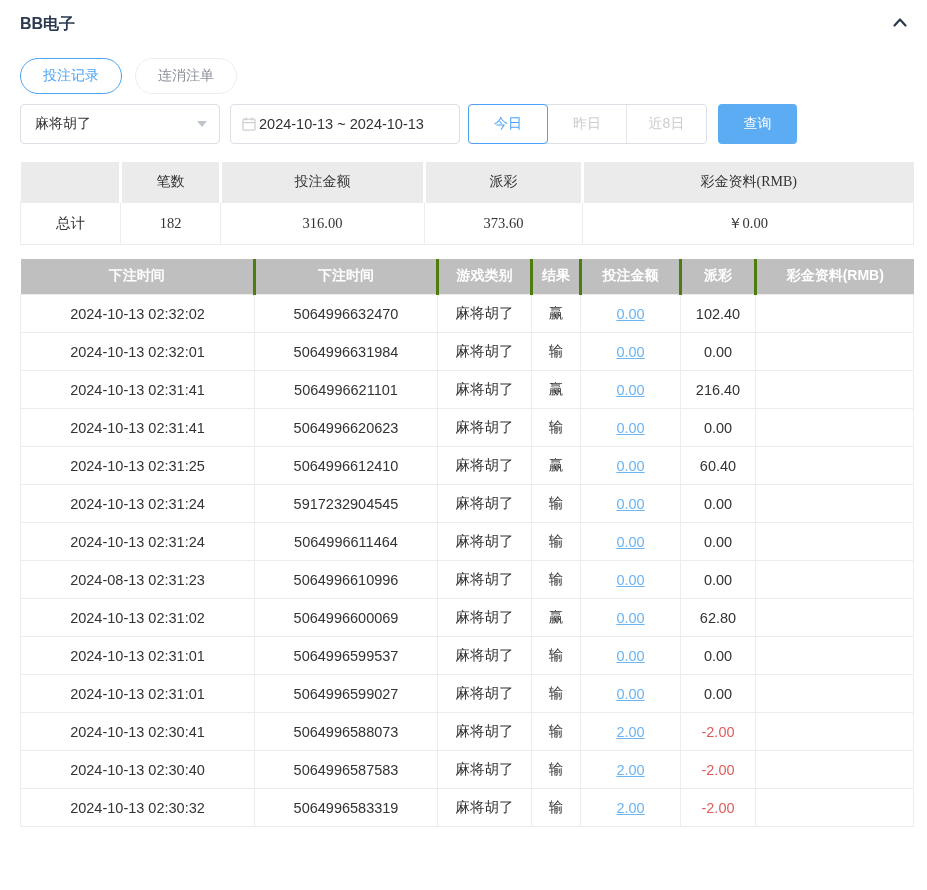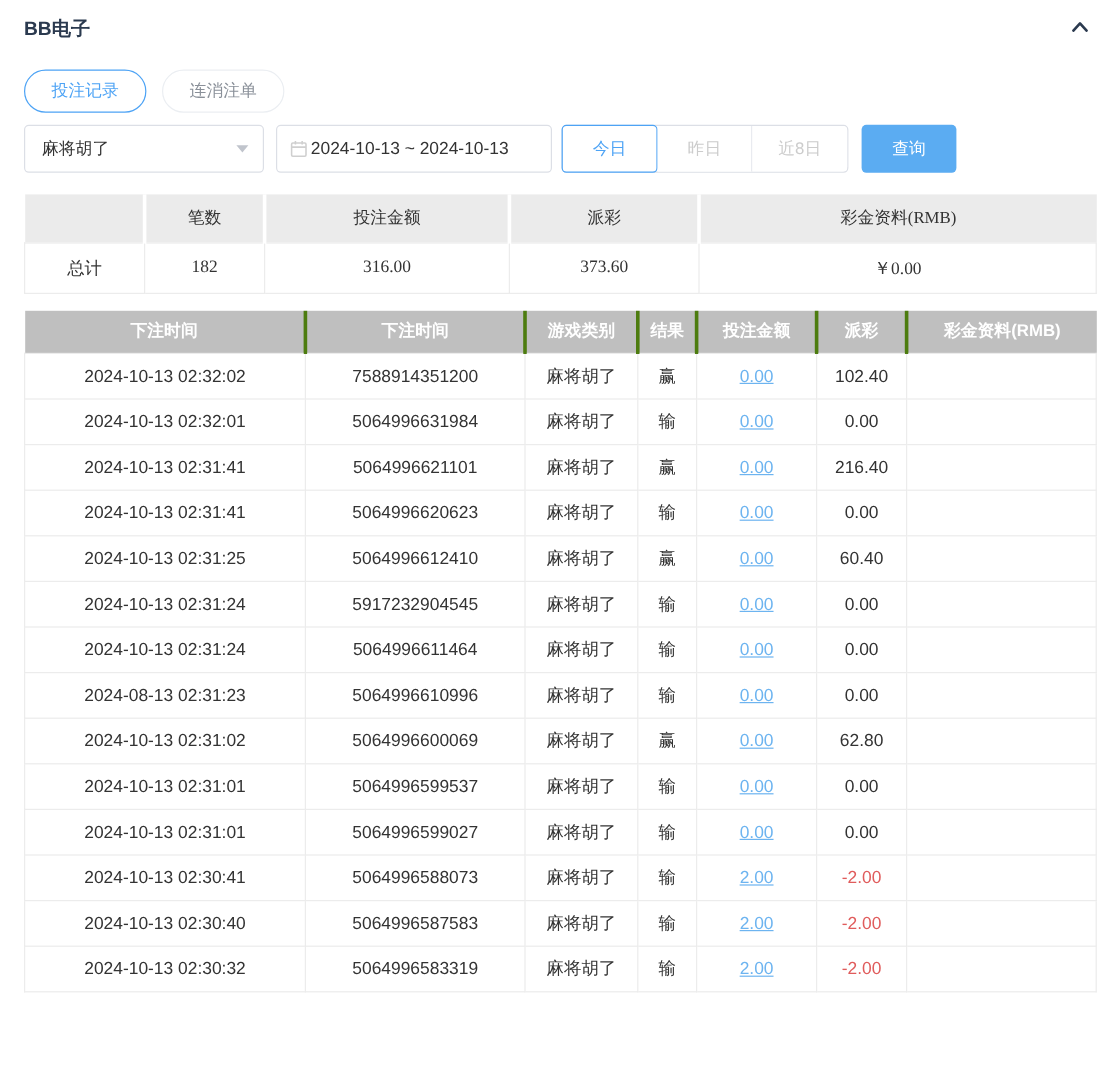--- a/index.html
+++ b/index.html
@@ -148,21 +148,21 @@
         <th>结果</th>
         <th>投注金额</th>
         <th>派彩</th>
         <th>彩金资料(RMB)</th>
       </tr>
     </thead>
     <tbody>
 
         <tr>
           <td>2024-10-13 02:32:02</td>
-          <td>7588914351200</td>
+          <td>5064996632470</td>
           <td>麻将胡了</td>
           <td>赢</td>
           <td><a class="bet-link">0.00</a></td>
           <td>102.40</td>
           <td></td>
         </tr>
 
         <tr>
           <td>2024-10-13 02:32:01</td>
           <td>5064996631984</td>

